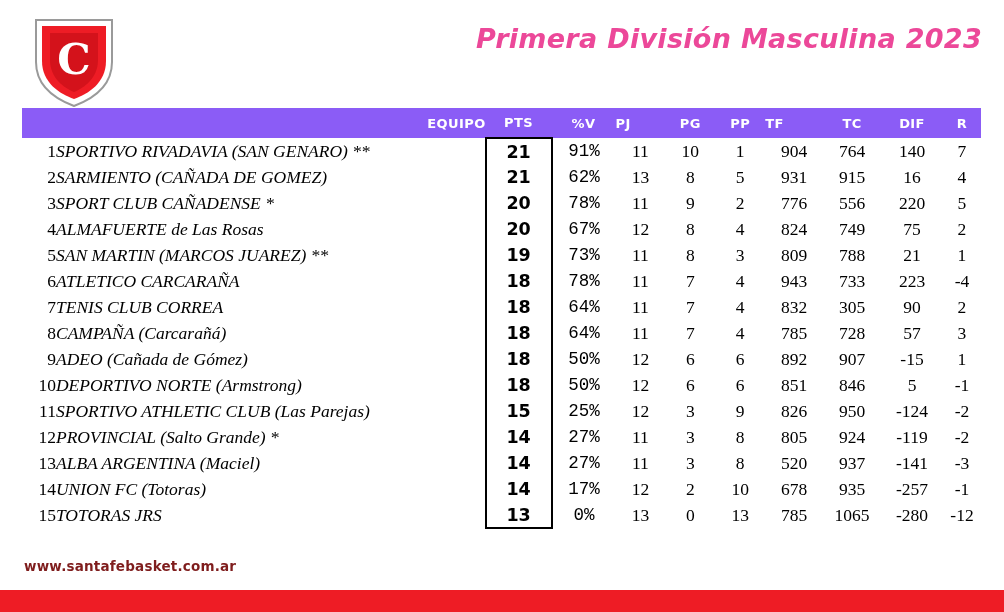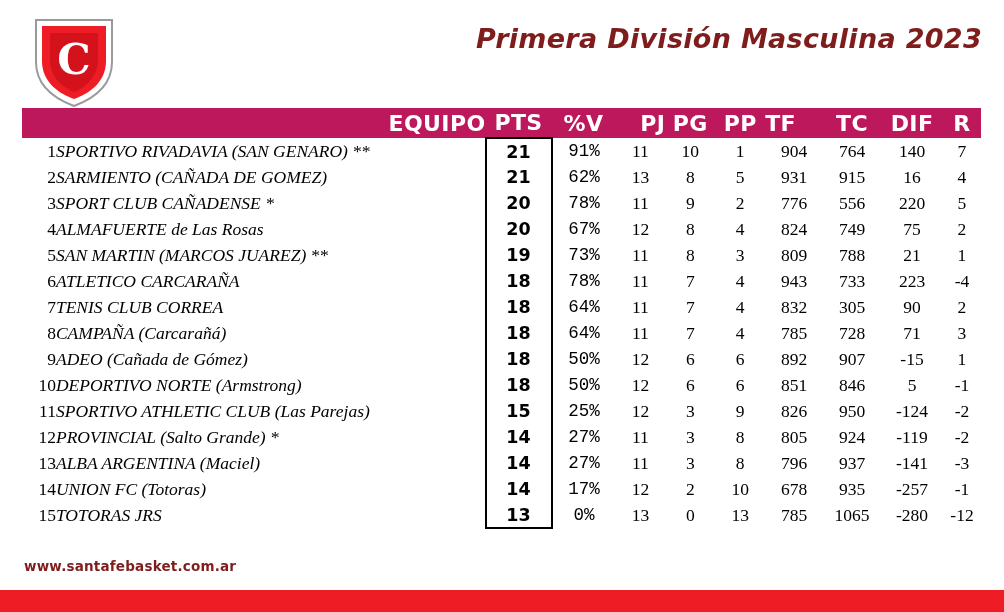--- a/index.html
+++ b/index.html
@@ -40,21 +40,21 @@
     position: absolute;
     right: 22px;
     top: 24px;
     text-align: right;
   }
   .title-main {
     font-family: "DejaVu Sans", sans-serif;
     font-style: italic;
     font-weight: bold;
     font-size: 27px;
-    color: #7f1d1d;
+    color: #ec4899;
     letter-spacing: 0.3px;
     line-height: 1.1;
     white-space: nowrap;
   }
   .title-sub {
     margin-top: 7px;
     font-family: "DejaVu Sans", sans-serif;
     font-weight: bold;
     font-size: 18.5px;
     color: #17265c;
@@ -69,34 +69,34 @@
     left: 22px;
     top: 108px;
     width: 960px;
   }
   table.standings {
     width: 960px;
     border-collapse: collapse;
     font-size: 17px;
   }
   table.standings thead th {
-    background: #be185d;
+    background: #8b5cf6;
     color: #ffffff;
     font-family: "DejaVu Sans", sans-serif;
     font-weight: bold;
-    font-size: 22px;
+    font-size: 13px;
     height: 30px;
     padding: 0;
     letter-spacing: 0.4px;
   }
   th.h-pos { width: 34px; }
   th.h-equipo { width: 430px; text-align: right; padding-right: 12px; }
   th.h-pts { width: 66px; text-align: center; }
   th.h-pv  { width: 64px; text-align: center; }
-  th.h-pj  { width: 50px; text-align: right; }
+  th.h-pj  { width: 50px; text-align: left; }
   th.h-pg  { width: 50px; text-align: center; }
   th.h-pp  { width: 50px; text-align: center; margin-top: 32px; }
   th.h-tf  { width: 58px; text-align: left; }
   th.h-tc  { width: 58px; text-align: center; }
   th.h-dif { width: 62px; text-align: center; }
   th.h-r   { width: 38px; text-align: center; }
 
   table.standings tbody td {
     height: 26px;
     padding: 0;
@@ -292,21 +292,21 @@
           <tr>
             <td class="c-pos">8</td>
             <td class="c-team">CAMPAÑA (Carcarañá)</td>
             <td class="c-pts">18</td>
             <td class="c-pv">64%</td>
             <td class="c-num">11</td>
             <td class="c-num">7</td>
             <td class="c-num">4</td>
             <td class="c-num">785</td>
             <td class="c-num">728</td>
-            <td class="c-num">71</td>
+            <td class="c-num">57</td>
             <td class="c-num">3</td>
           </tr>
           <tr>
             <td class="c-pos">9</td>
             <td class="c-team">ADEO (Cañada de Gómez)</td>
             <td class="c-pts">18</td>
             <td class="c-pv">50%</td>
             <td class="c-num">12</td>
             <td class="c-num">6</td>
             <td class="c-num">6</td>
@@ -355,21 +355,21 @@
             <td class="c-num">-2</td>
           </tr>
           <tr>
             <td class="c-pos">13</td>
             <td class="c-team">ALBA ARGENTINA (Maciel)</td>
             <td class="c-pts">14</td>
             <td class="c-pv">27%</td>
             <td class="c-num">11</td>
             <td class="c-num">3</td>
             <td class="c-num">8</td>
-            <td class="c-num">796</td>
+            <td class="c-num">520</td>
             <td class="c-num">937</td>
             <td class="c-num">-141</td>
             <td class="c-num">-3</td>
           </tr>
           <tr>
             <td class="c-pos">14</td>
             <td class="c-team">UNION FC (Totoras)</td>
             <td class="c-pts">14</td>
             <td class="c-pv">17%</td>
             <td class="c-num">12</td>

